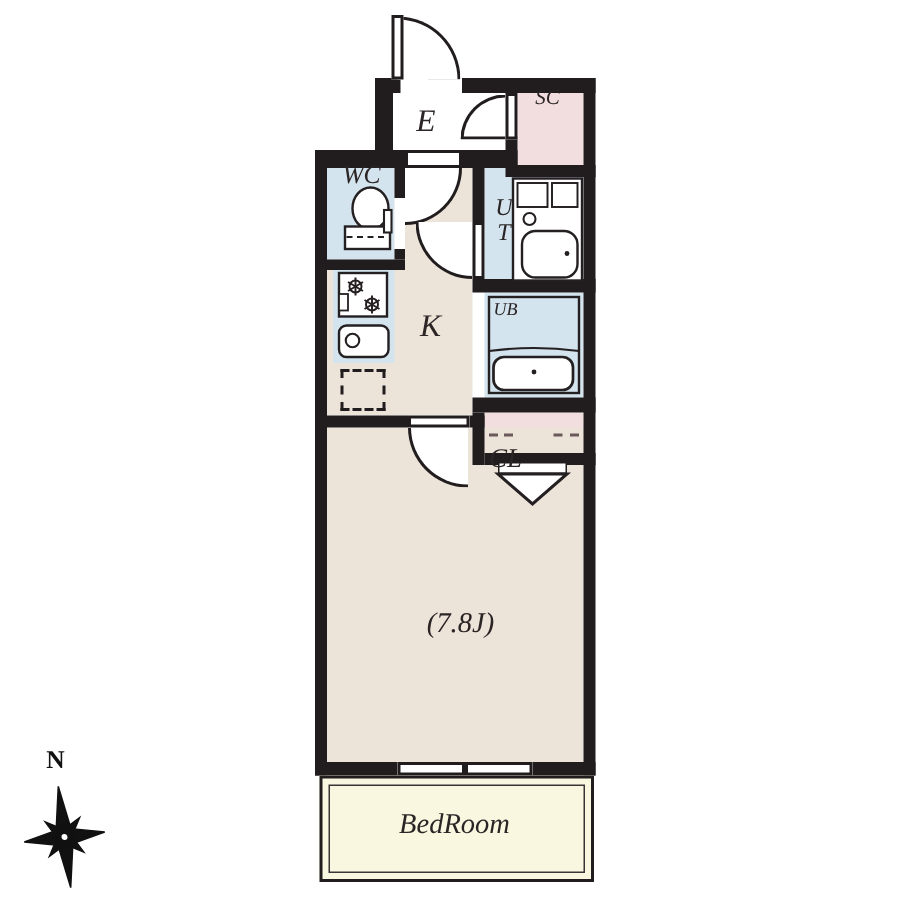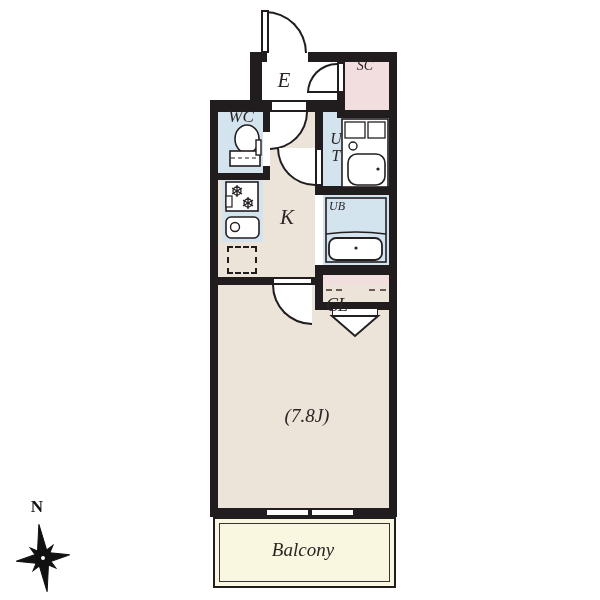--- a/index.html
+++ b/index.html
@@ -142,21 +142,21 @@
     <span>U</span><br>
     <span>T</span>
   </div>
   <div class="lbl" style="left:317px;top:200px;width:40px;font-size:12px;">UB</div>
   <div class="lbl" style="left:267px;top:206px;width:40px;font-size:21px;">K</div>
   <div class="lbl" style="left:317px;top:280px;width:40px;font-size:18px;margin-top:16px;">CL</div>
   <div class="lbl" style="left:227px;top:384px;width:160px;font-size:20px;line-height:21px;">
     <br>
     <span style="font-size:19px;">(7.8J)</span>
   </div>
-  <div class="lbl" style="left:243px;top:540px;width:120px;font-size:19px;">Balcony</div>
+  <div class="lbl" style="left:243px;top:540px;width:120px;font-size:19px;">BedRoom</div>
 
   <div class="lbl" style="left:22px;top:498px;width:30px;font-size:17px;font-style:normal;font-weight:700;color:#111;">N</div>
   <svg style="left:8px;top:523px;" width="70" height="70" viewBox="-35 -35 70 70">
     <g transform="rotate(-7)" fill="#111" stroke="#111" stroke-width="1">
       <polygon points="0,-34 5,-5 27,0 5,5 0,34 -5,5 -27,0 -5,-5"></polygon>
       <polygon points="0,-5 11.5,-11.5 5,0 11.5,11.5 0,5 -11.5,11.5 -5,0 -11.5,-11.5"></polygon>
       <circle cx="0" cy="0" r="4.6" fill="#111"></circle>
       <circle cx="0" cy="0" r="2" fill="#fff" stroke="none"></circle>
     </g>
   </svg>

